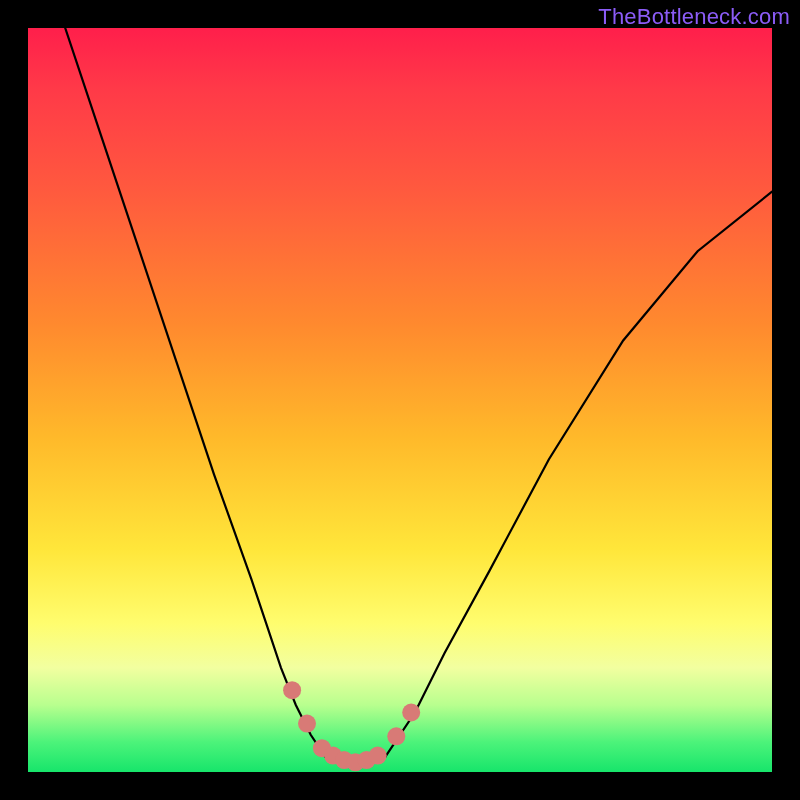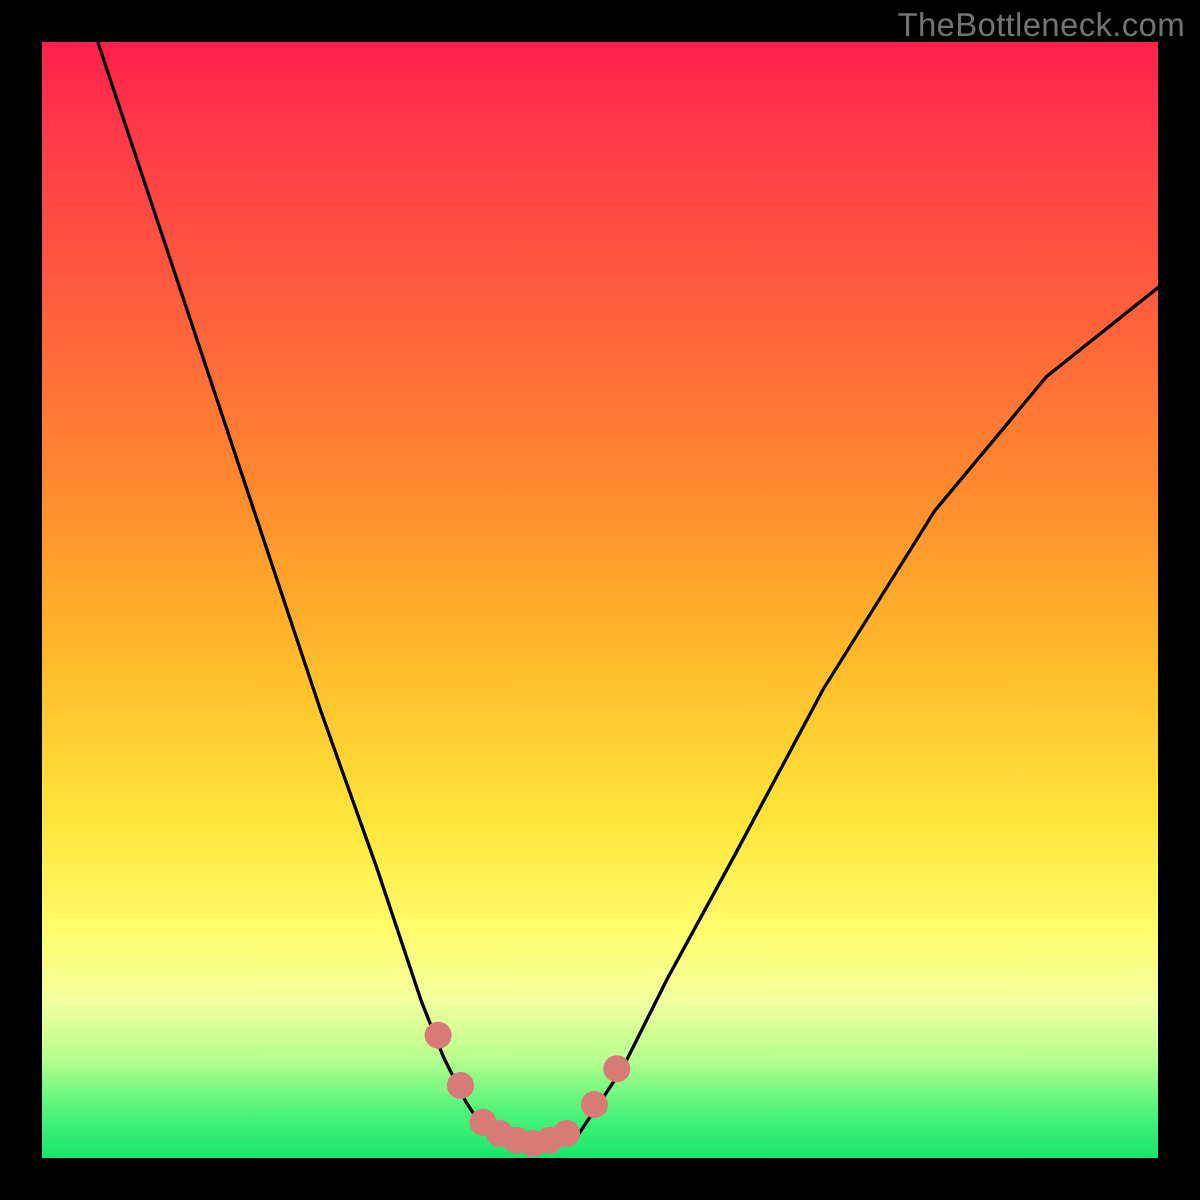--- a/index.html
+++ b/index.html
@@ -36,21 +36,21 @@
       #4cf37a 96%,
       #17e56b 100%
     );
   }
   .watermark {
     position: absolute;
     top: 4px;
     right: 10px;
     font-family: Arial, Helvetica, sans-serif;
     font-size: 22px;
-    color: #737373;
+    color: #8b5cf6;
     letter-spacing: 0.2px;
     background: transparent;
   }
   svg.curves {
     position: absolute;
     left: 0; top: 0;
     width: 744px; height: 744px;
   }
   .curve {
     fill: none;

